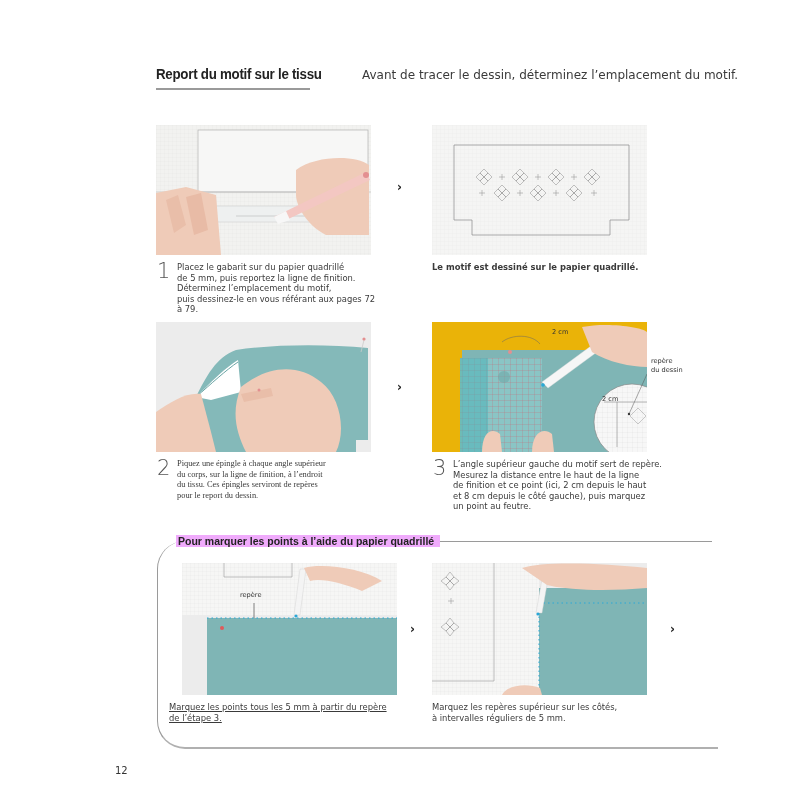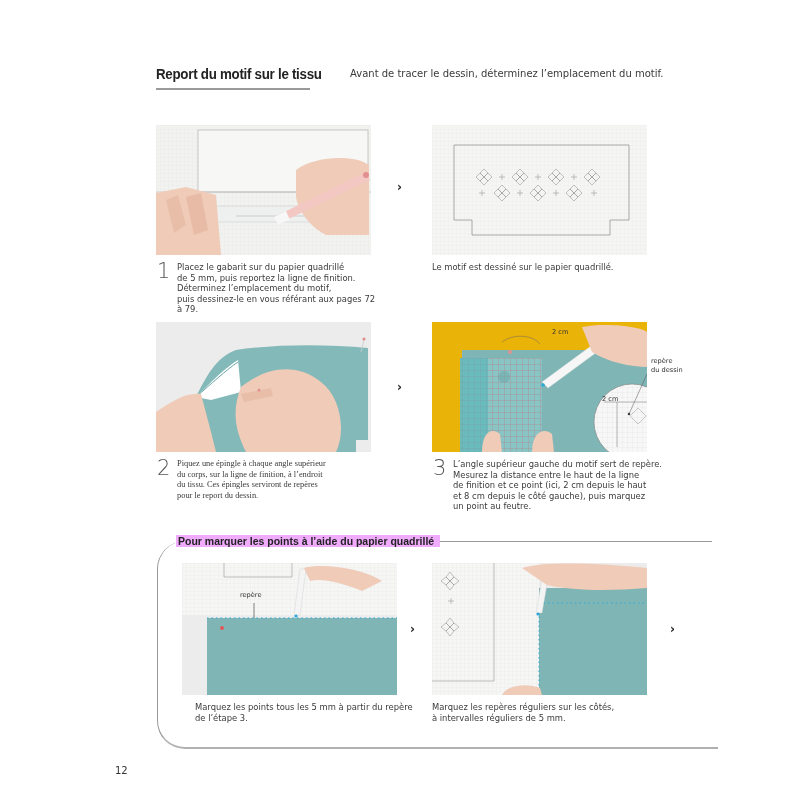--- a/index.html
+++ b/index.html
@@ -1,21 +1,21 @@
 <!DOCTYPE html>
 <html><head>
 <meta charset="utf-8">
 <style>
   html, body { margin:0; padding:0; }
   body { width:800px; height:800px; background:#ffffff; position:relative; overflow:hidden;
          font-family:"DejaVu Sans", sans-serif; color:#3a3a3a; }
   .abs { position:absolute; }
   .title { left:156px; top:66px; font-family:"Liberation Sans", sans-serif; font-weight:bold; font-size:14.5px; color:#222; letter-spacing:-0.3px; transform:scaleX(0.92); transform-origin:left; }
   .title-rule { left:156px; top:88px; width:154px; height:2px; background:#9a9a9a; }
-  .intro { left:350px; top:68px; font-size:10px; color:#3a3a3a; }
+  .intro { left:362px; top:68px; font-size:12px; color:#3a3a3a; }
   .photo { position:absolute; overflow:hidden; }
   .arrow { position:absolute; font-size:12px; font-weight:bold; color:#222; font-family:"DejaVu Sans", sans-serif; }
   .caption { position:absolute; font-size:8.4px; line-height:10.6px; color:#3a3a3a; }
   .stepnum { position:absolute; font-family:"DejaVu Sans", sans-serif; font-weight:300; font-size:21px; color:#555; line-height:21px; }
   .section-frame { left:157px; top:541px; width:560px; height:206px; border-left:1.2px solid #9a9a9a; border-bottom:2px solid #b0b0b0; border-top:none; border-radius:0 0 0 28px; }
   .section-title { left:176px; top:535px; font-family:"Liberation Sans", sans-serif; font-weight:bold; font-size:10.5px; color:#222; background:#f0abfc; padding:0 6px 0 2px; }
   .section-rule { left:440px; top:541px; width:272px; height:1.2px; background:#9a9a9a; }
   .pagenum { left:115px; top:765px; font-size:10px; color:#333; }
   .label-sm { position:absolute; font-size:6.6px; color:#333; }
 </style>
@@ -83,21 +83,21 @@
 </div>
 
 <span class="stepnum" style="left:157px;top:261px;">1</span>
 <div class="caption" style="left:177px;top:262px;">
   <div>Placez le gabarit sur du papier quadrillé</div>
   <div>de 5 mm, puis reportez la ligne de finition.</div>
   <div>Déterminez l’emplacement du motif,</div>
   <div>puis dessinez-le en vous référant aux pages 72</div>
   <div>à 79.</div>
 </div>
-<div class="caption" style="left:432px;top:262px;">
+<div class="caption" style="left:432px;top:262px;font-weight:bold;">
   <div>Le motif est dessiné sur le papier quadrillé.</div>
 </div>
 
 <div class="photo" style="left:156px;top:322px;width:215px;height:130px;background:#ececec;">
   <svg width="215" height="130">
     <path d="M80 28 C120 22 170 22 212 26 L212 118 L200 118 L200 130 L40 130 L40 75 C50 55 60 35 80 28 Z" fill="#84b9b9"></path>
     <path d="M40 75 C55 60 70 45 82 38 L85 70 L55 78 Z" fill="#ffffff"></path>
     <path d="M40 75 C55 62 70 48 82 40" fill="none" stroke="#6aa5a5" stroke-width="1"></path>
     <line x1="205" y1="30" x2="208" y2="18" stroke="#ccc" stroke-width="0.8"></line>
     <circle cx="208" cy="17" r="1.6" fill="#e38f90"></circle>
@@ -211,22 +211,22 @@
     <line x1="107" y1="40" x2="107" y2="132" stroke="#2aa8d8" stroke-width="1" stroke-dasharray="1.5 3"></line>
     <path d="M104 50 L110 16 L116 16 L110 50 Z" fill="#f4f4f4" stroke="#ccc" stroke-width="0.4"></path>
     <circle cx="106" cy="51" r="1.6" fill="#2aa8d8"></circle>
     <path d="M90 5 C110 -2 170 0 215 5 L215 25 C180 28 140 28 115 22 Z" fill="#efcbb8"></path>
     <path d="M70 132 C75 122 95 120 108 125 L110 132 Z" fill="#efcbb8"></path>
   </svg>
 </div>
 
 <span class="arrow" style="left:670px;top:622px;">›</span>
 
-<div class="caption" style="left:195px;top:702px;">
+<div class="caption" style="left:169px;top:702px;text-decoration:underline;">
   <div>Marquez les points tous les 5 mm à partir du repère</div>
   <div>de l’étape 3.</div>
 </div>
 <div class="caption" style="left:432px;top:702px;">
-  <div>Marquez les repères réguliers sur les côtés,</div>
+  <div>Marquez les repères supérieur sur les côtés,</div>
   <div>à intervalles réguliers de 5 mm.</div>
 </div>
 
 <div class="abs pagenum">12</div>
 
 </body></html>

